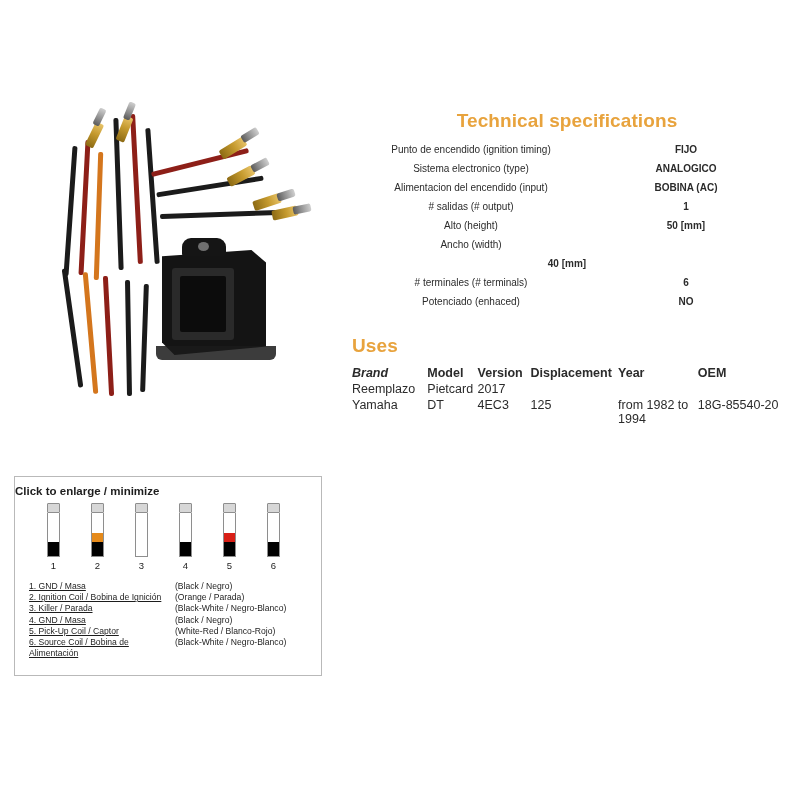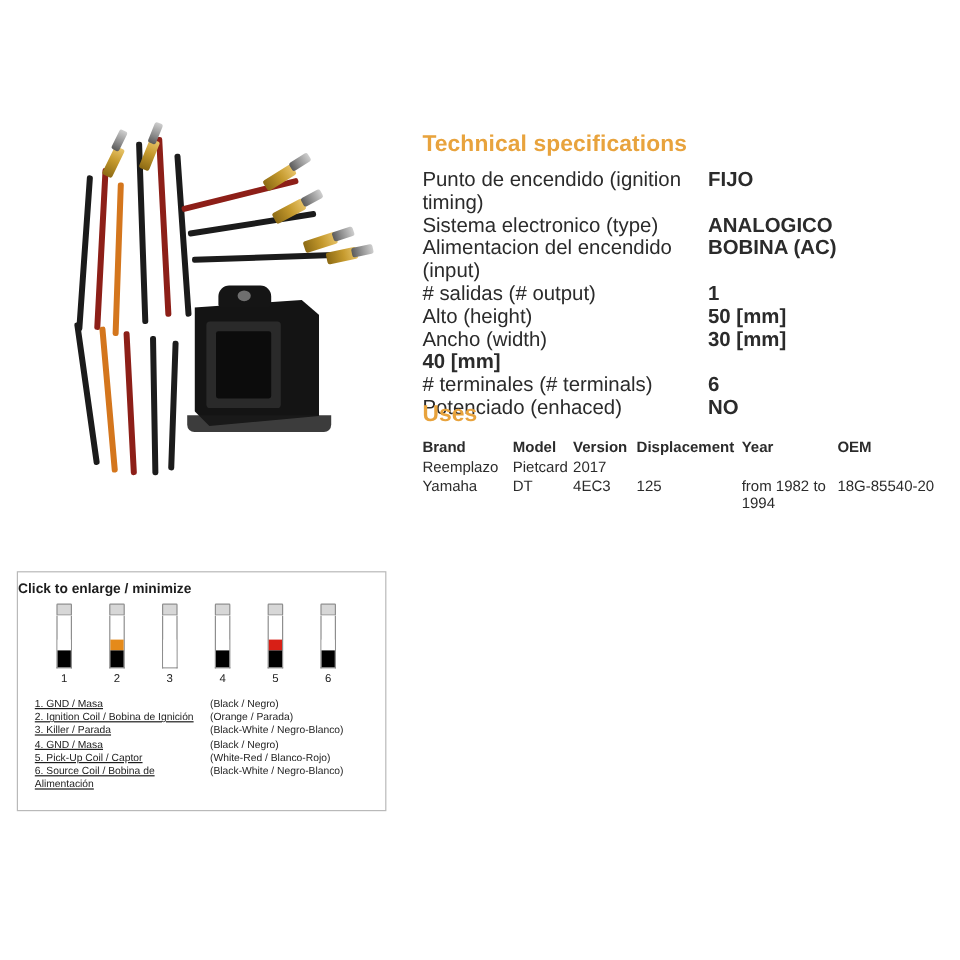--- a/index.html
+++ b/index.html
@@ -43,31 +43,32 @@
     background: #1c1c1c;
     border-radius: 4px;
   }
 
   
   #specs-panel {
     position: absolute;
     left: 352px;
     top: 110px;
     width: 430px;
+    text-align: center;
   }
   .section-title {
     color: #e8a33d;
     font-size: 19px;
     font-weight: bold;
     margin: 0 0 8px 0;
     letter-spacing: .1px;
   }
   .spec-row {
     display: flex;
-    font-size: 17px;
+    font-size: 10px;
     line-height: 19px;
   }
   .spec-label { width: 238px; }
   .spec-value { flex: 1; font-weight: bold; }
 
   #uses-panel {
     position: absolute;
     left: 352px;
     top: 335px;
     width: 436px;
@@ -80,21 +81,21 @@
   .uses-table th {
     text-align: left;
     font-weight: bold;
     padding: 1px 0;
     font-size: 12.5px;
   }
   .uses-table td {
     padding: 1px 0;
     vertical-align: top;
   }
-  .col-brand   { width: 80px; }
+  .col-brand   { width: 80px; font-style: italic; }
   .col-model   { width: 52px; }
   .col-version { width: 56px; }
   .col-disp    { width: 90px; }
   .col-year    { width: 100px; }
   .col-oem     { width: 110px; }
 
   
   #connector-legend {
     position: absolute;
     left: 14px;
@@ -241,21 +242,20 @@
   <div class="spec-row">
     <div class="spec-label"># salidas (# output)</div>
     <div class="spec-value">1</div>
   </div>
   <div class="spec-row">
     <div class="spec-label">Alto (height)</div>
     <div class="spec-value">50 [mm]</div>
   </div>
   <div class="spec-row">
     <div class="spec-label">Ancho (width)</div>
-    <div class="spec-value">30 [mm]</div>
   </div>
   <div class="spec-row">
     <div class="spec-value">40 [mm]</div>
   </div>
   <div class="spec-row">
     <div class="spec-label"># terminales (# terminals)</div>
     <div class="spec-value">6</div>
   </div>
   <div class="spec-row">
     <div class="spec-label">Potenciado (enhaced)</div>

